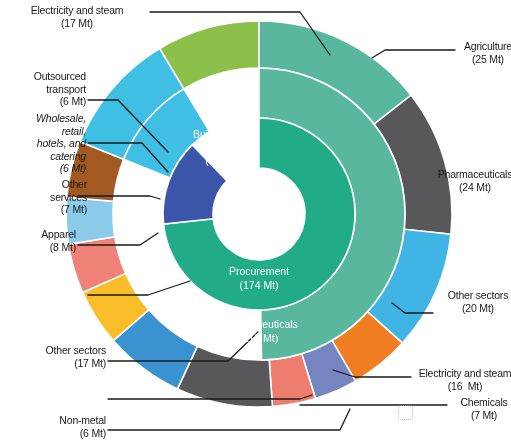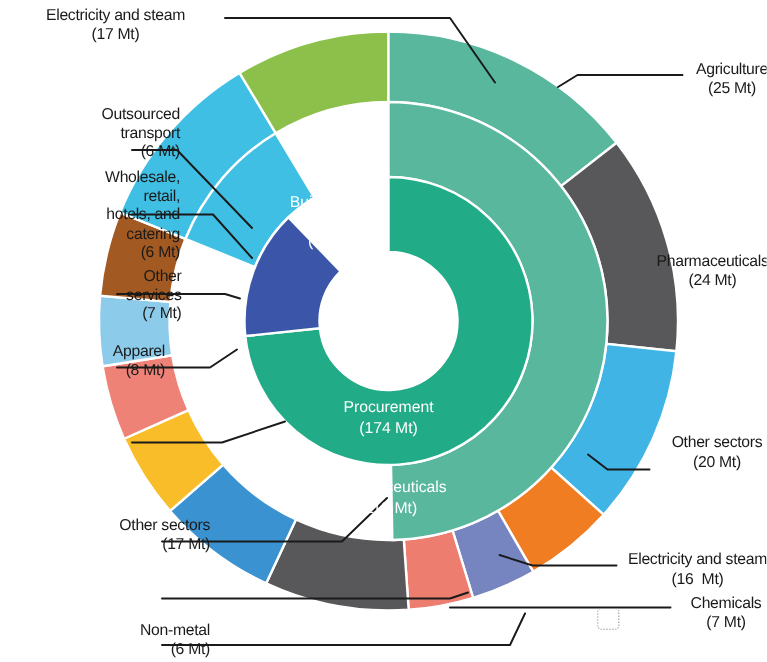--- a/index.html
+++ b/index.html
@@ -13,21 +13,21 @@
   #stage{position:absolute;left:0;top:0;width:511px;height:441px;}
   svg{display:block;}
   .lbl{
     position:absolute;
     font-size:10.5px;
     line-height:12.5px;
     color:#1a1a1a;
     white-space:pre-line;
     letter-spacing:-0.2px;
   }
-  .lbl.r{text-align:right;padding-left:34px;}
+  .lbl.r{text-align:right;}
   .lbl.l{text-align:center;}
   .seg-txt{
     fill:#ffffff;
     font-family:"Liberation Sans",sans-serif;
     font-size:10.5px;
     text-anchor:middle;
     dominant-baseline:middle;
   }
   .watermark{
     position:absolute;
@@ -103,21 +103,21 @@
       <text class="seg-txt" x="222" y="148">transport</text>
       <text class="seg-txt" x="222" y="161">(34 Mt)</text>
 
       <text class="seg-txt" x="259" y="325">Pharmaceuticals</text>
       <text class="seg-txt" x="259" y="339">(118 Mt)</text>
     </g>
   </svg>
 
   <div class="lbl l" style="left:2px;  top:4px;  width:150px;">Electricity&nbsp;and&nbsp;steam<br>(17&nbsp;Mt)</div>
   <div class="lbl r" style="left:0px;  top:70px; width:86px;">Outsourced<br>transport<br>(6&nbsp;Mt)</div>
-  <div class="lbl r" style="left:0px;  top:112px;width:86px;">Wholesale,<br>retail,<br>hotels,&nbsp;and<br>catering<br>(6&nbsp;Mt)</div>
+  <div class="lbl r" style="left:0px;  top:112px;width:86px;font-style:italic;">Wholesale,<br>retail,<br>hotels,&nbsp;and<br>catering<br>(6&nbsp;Mt)</div>
   <div class="lbl r" style="left:11px;  top:178px;width:76px;">Other<br>services<br>(7&nbsp;Mt)</div>
   <div class="lbl r" style="left:0px;  top:228px;width:76px;text-align:right;">Apparel<br>(8&nbsp;Mt)</div>
   <div class="lbl r" style="left:0px;  top:344px;width:106px;">Other&nbsp;sectors<br>(17&nbsp;Mt)</div>
   <div class="lbl r" style="left:0px;  top:414px;width:106px;">Non-metal<br>(6&nbsp;Mt)</div>
 
   <div class="lbl l" style="left:458px;top:40px; width:60px;">Agriculture<br>(25&nbsp;Mt)</div>
   <div class="lbl l" style="left:435px;top:168px;width:80px;">Pharmaceuticals<br>(24&nbsp;Mt)</div>
   <div class="lbl l" style="left:438px;top:289px;width:80px;">Other&nbsp;sectors<br>(20&nbsp;Mt)</div>
   <div class="lbl l" style="left:413px;top:367px;width:104px;">Electricity&nbsp;and&nbsp;steam<br>(16&nbsp;&nbsp;Mt)</div>
   <div class="lbl l" style="left:449px;top:396px;width:70px;">Chemicals<br>(7&nbsp;Mt)</div>

